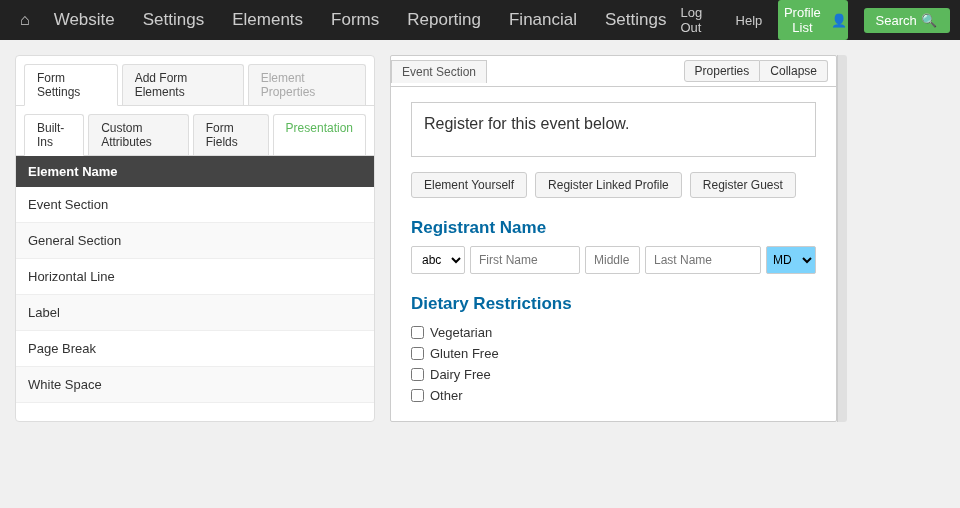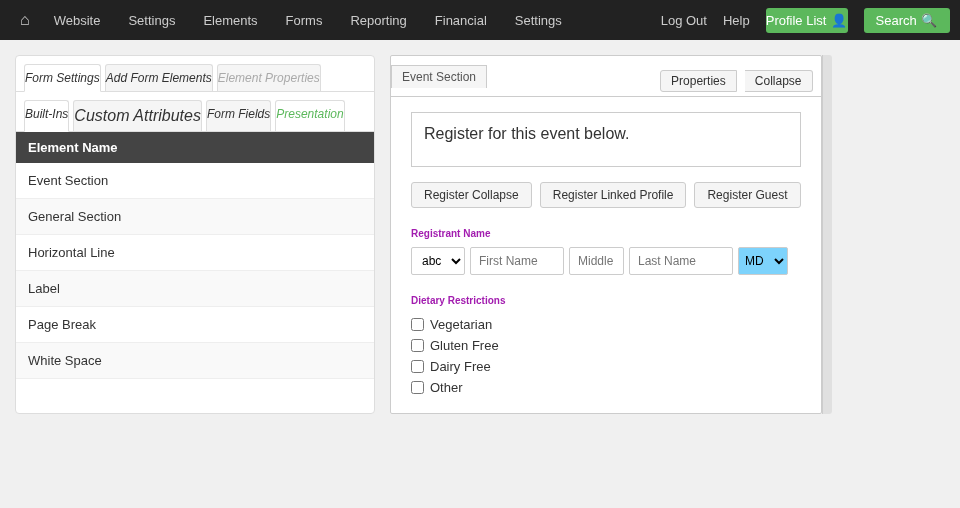--- a/index.html
+++ b/index.html
@@ -25,21 +25,21 @@
       padding: 0 10px;
       cursor: pointer;
     }
     .top-nav .nav-item {
       color: #ccc;
       padding: 0 14px;
       height: 40px;
       display: flex;
       align-items: center;
       cursor: pointer;
-      font-size: 13px;
+      font-size: 17px;
       text-decoration: none;
     }
     .top-nav .nav-right {
       display: flex;
       align-items: center;
       gap: 16px;
     }
     .top-nav .nav-right .text-link {
       color: #ccc;
       font-size: 13px;
@@ -85,29 +85,28 @@
       width: 360px;
       min-height: 340px;
     }
     .tab-bar {
       display: flex;
       border-bottom: 1px solid #ddd;
       padding: 8px 8px 0 8px;
       gap: 4px;
     }
     .tab {
-      padding: 6px 0;
+      padding: 6px 12px;
       border: 1px solid #ddd;
       border-bottom: none;
       background: #f5f5f5;
       cursor: pointer;
       font-size: 12px;
       border-radius: 3px 3px 0 0;
       color: #333;
-      font-style: italic;
     }
     .tab.active {
       background: white;
       border-bottom: 1px solid white;
       margin-bottom: -1px;
     }
     .tab.green {
       color: #5cb85c;
       background: white;
     }
@@ -149,23 +148,22 @@
       padding: 4px 10px;
       font-size: 12px;
       color: #555;
       margin-top: -1px;
       position: relative;
       top: 1px;
     }
     .section-buttons {
       margin-left: auto;
       display: flex;
-      gap: 8px;
+      gap: 0;
       padding: 4px 8px;
-      margin-top: 10px;
     }
     .section-btn {
       border: 1px solid #ccc;
       background: #f5f5f5;
       padding: 3px 10px;
       font-size: 12px;
       cursor: pointer;
       color: #333;
     }
     .section-btn:first-child { border-radius: 3px 0 0 3px; }
@@ -193,23 +191,23 @@
       background: #f5f5f5;
       padding: 5px 12px;
       font-size: 12px;
       cursor: pointer;
       border-radius: 3px;
       color: #333;
     }
 
     .field-label {
       font-weight: bold;
-      font-size: 10px;
+      font-size: 17px;
       margin-bottom: 8px;
-      color: #a21caf;
+      color: #0369a1;
     }
     .name-row {
       display: flex;
       align-items: center;
       gap: 5px;
       margin-bottom: 20px;
     }
     .name-select {
       border: 1px solid #ccc;
       padding: 4px 6px;
@@ -218,23 +216,23 @@
       border-radius: 2px;
       height: 28px;
     }
     .name-input {
       border: 1px solid #ccc;
       padding: 4px 8px;
       font-size: 12px;
       height: 28px;
       border-radius: 2px;
     }
-    .name-input.first { width: 94px; }
+    .name-input.first { width: 110px; }
     .name-input.middle { width: 55px; }
-    .name-input.last { width: 104px; }
+    .name-input.last { width: 116px; }
     .suffix-select {
       border: 1px solid #ccc;
       padding: 4px 2px;
       font-size: 12px;
       background: #7dd3fc;
       border-radius: 2px;
       height: 28px;
       width: 50px;
     }
 
@@ -294,21 +292,21 @@
 <div class="main-content">
 
   <div class="left-panel">
     <div class="tab-bar">
       <div class="tab active">Form Settings</div>
       <div class="tab">Add Form Elements</div>
       <div class="tab" style="color:#aaa; cursor:default;">Element Properties</div>
     </div>
     <div style="padding: 8px 8px 0 8px; display:flex; gap:4px; border-bottom: 1px solid #ddd;">
       <div class="tab active" style="font-size:12px;">Built-Ins</div>
-      <div class="tab" style="font-size:16px;">Custom Attributes</div>
+      <div class="tab" style="font-size:12px;">Custom Attributes</div>
       <div class="tab" style="font-size:12px;">Form Fields</div>
       <div class="tab green" style="font-size:12px;">Presentation</div>
     </div>
     <div class="element-list">
       <div class="element-list-header">Element Name</div>
       <div class="element-list-item">Event Section</div>
       <div class="element-list-item alt">General Section</div>
       <div class="element-list-item">Horizontal Line</div>
       <div class="element-list-item alt">Label</div>
       <div class="element-list-item">Page Break</div>
@@ -321,21 +319,21 @@
       <div class="section-header">
         <div class="section-title">Event Section</div>
         <div class="section-buttons">
           <button class="section-btn">Properties</button>
           <button class="section-btn">Collapse</button>
         </div>
       </div>
       <div class="form-body">
         <div class="event-text-box">Register for this event below.</div>
         <div class="register-buttons">
-          <button class="reg-btn">Register Collapse</button>
+          <button class="reg-btn">Element Yourself</button>
           <button class="reg-btn">Register Linked Profile</button>
           <button class="reg-btn">Register Guest</button>
         </div>
 
         <div class="field-label">Registrant Name</div>
         <div class="name-row">
           <select class="name-select">
             <option>abc</option>
           </select>
           <input class="name-input first" type="text" placeholder="First Name" style="">

